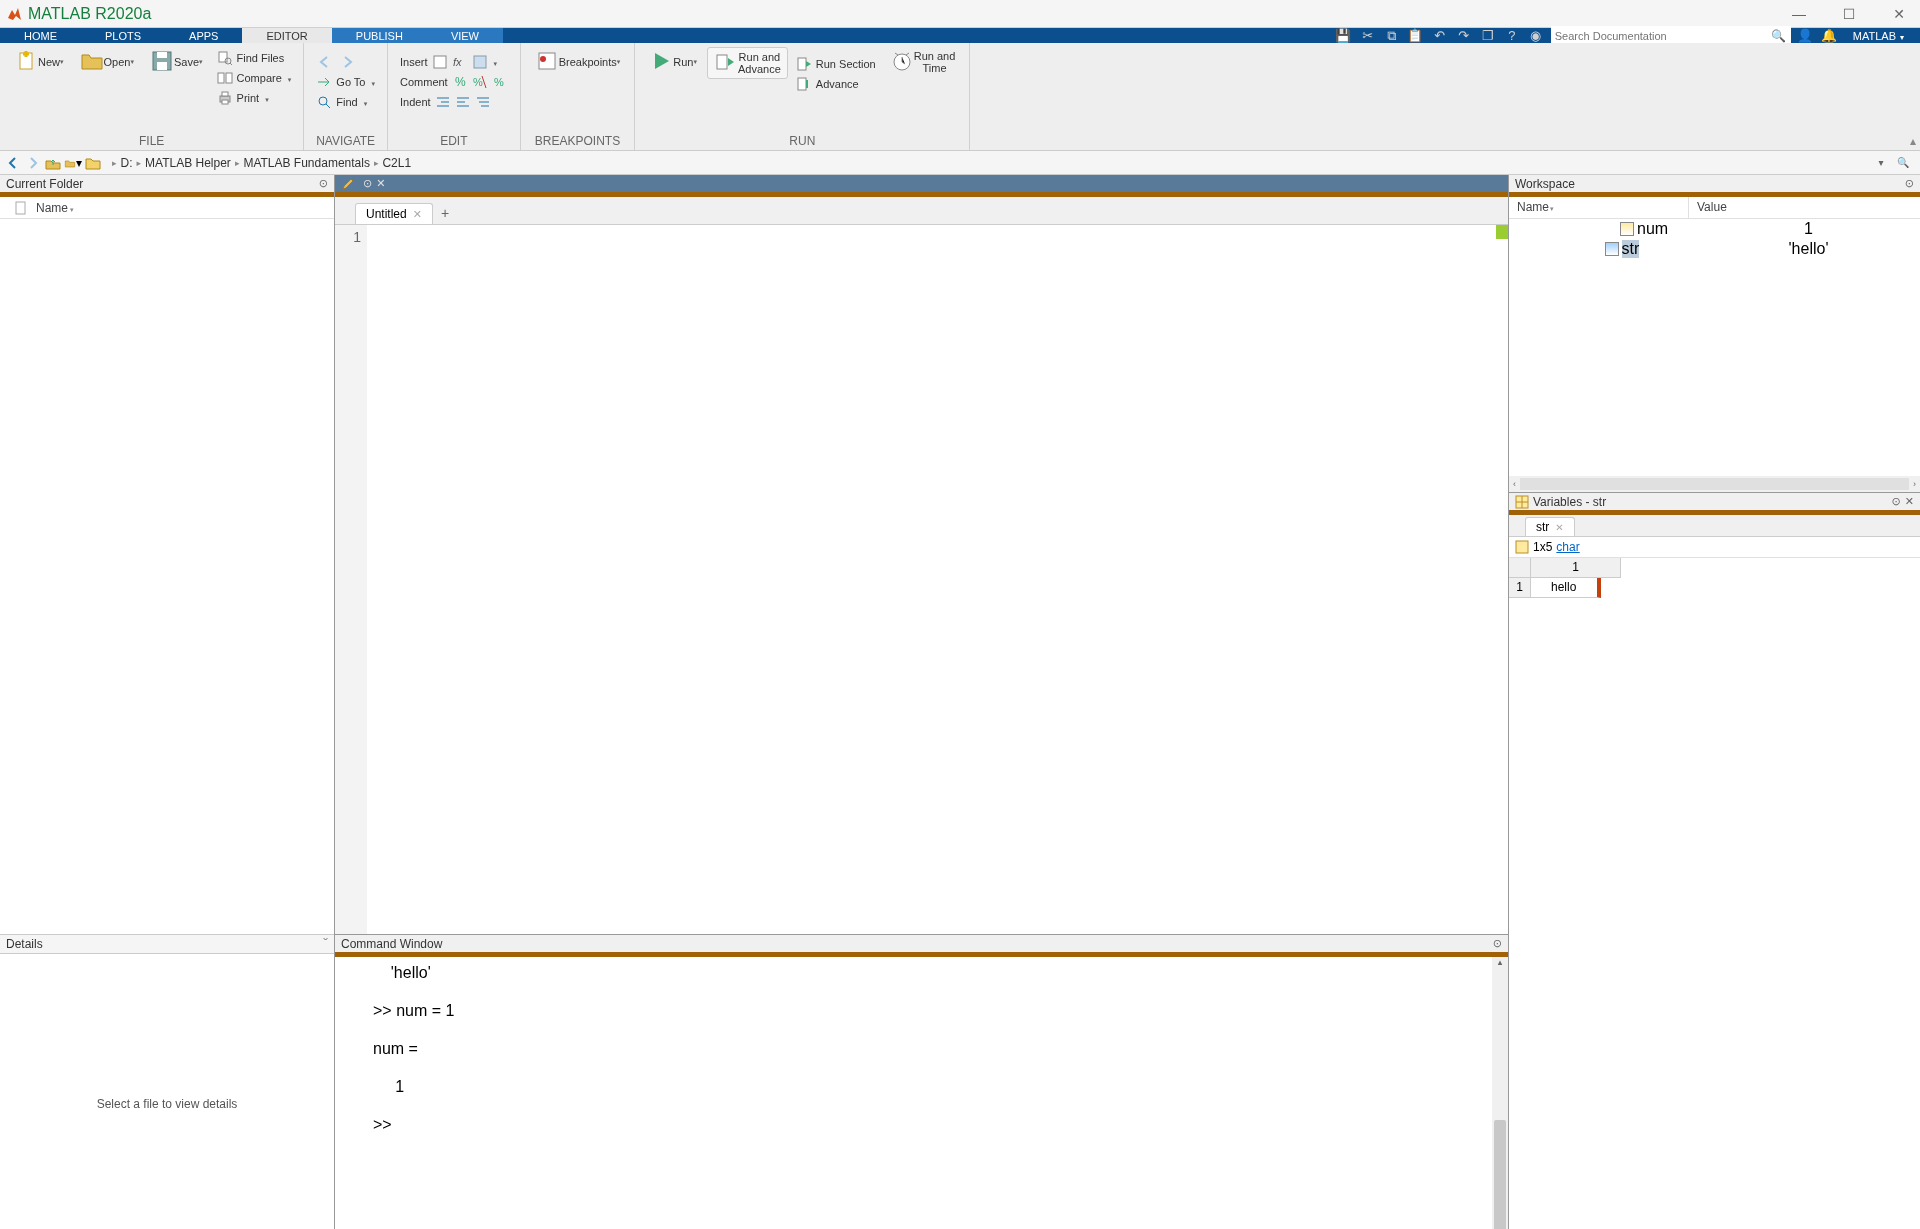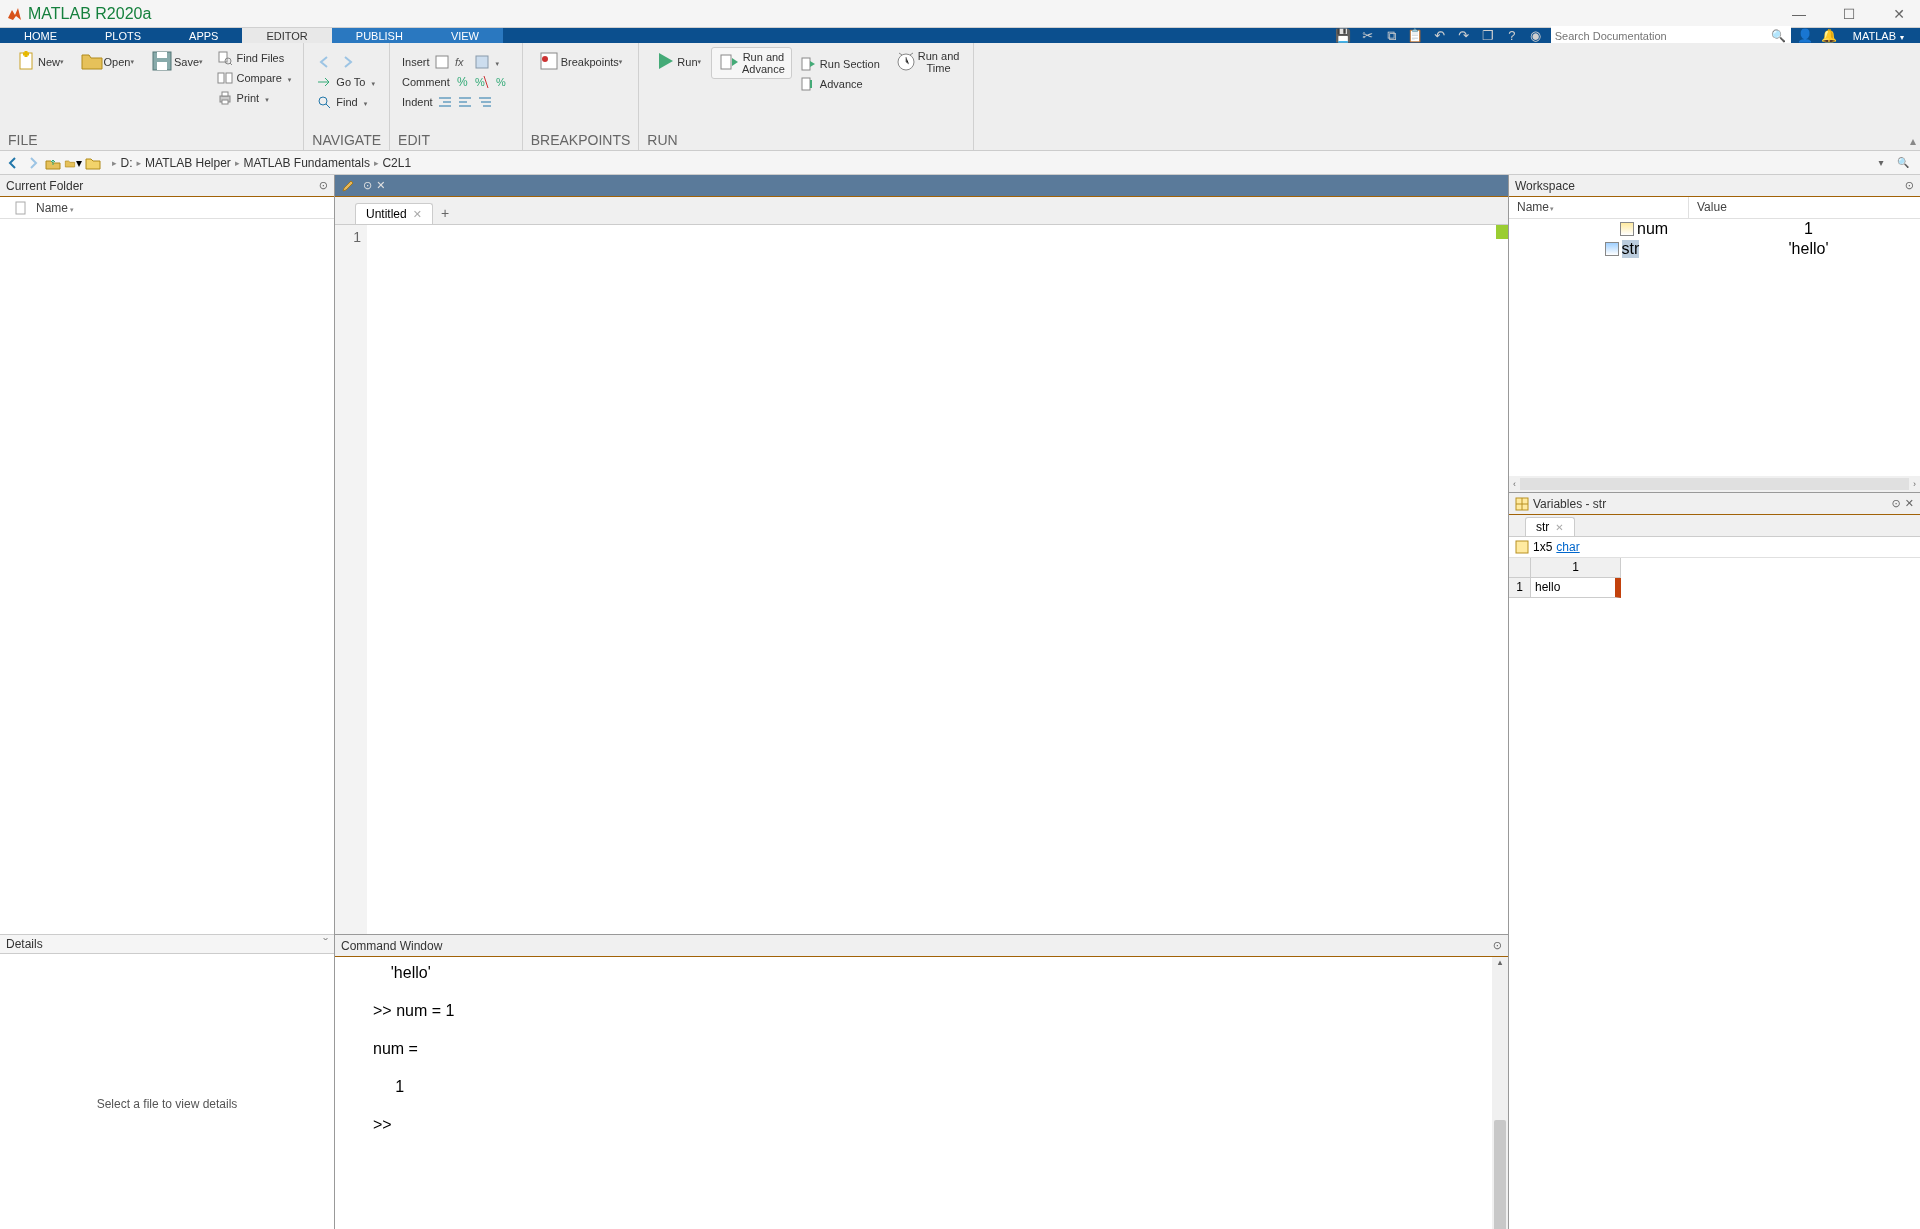--- a/index.html
+++ b/index.html
@@ -24,21 +24,21 @@
 .tabstrip .search input { border: none; outline: none; flex: 1; font-size: 11px; color: #999; }
 .tabstrip .search .mag { color: #2a78c0; font-size: 12px; }
 .tabstrip .login { color: #fff; font-size: 11px; padding: 0 8px; cursor: pointer; }
 .tabstrip .login::after { content: "▾"; margin-left: 4px; font-size: 8px; }
 .tabstrip .bell { color: #f0c020; font-size: 13px; }
 
 
 .toolstrip { height: 108px; background: #eeeeee; border-bottom: 1px solid #ccc; display: flex; position: relative; }
 .toolstrip .group { border-right: 1px solid #d0d0d0; padding: 4px 8px 2px; display: flex; flex-direction: column; }
 .toolstrip .group-body { flex: 1; display: flex; align-items: flex-start; gap: 4px; }
-.toolstrip .group-label { text-align: left; font-size: 14px; color: #666; padding-top: 2px; }
+.toolstrip .group-label { text-align: center; font-size: 12px; color: #666; padding-top: 2px; }
 .toolstrip .big-btn { display: flex; flex-direction: row; align-items: center; padding: 2px 6px; font-size: 11px; color: #333; cursor: pointer; min-width: 40px; }
 .toolstrip .big-btn .icon { width: 24px; height: 24px; margin-bottom: 2px; }
 .toolstrip .big-btn .arrow::after { content: "▾"; font-size: 7px; color: #666; display: block; }
 .toolstrip .small-btns { display: flex; flex-direction: column; gap: 2px; padding-top: 2px; }
 .toolstrip .small-btn { display: flex; align-items: center; gap: 4px; font-size: 11px; color: #333; padding: 1px 4px; cursor: pointer; white-space: nowrap; }
 .toolstrip .small-btn .icon { width: 16px; height: 16px; }
 .toolstrip .small-btn .arrow::after { content: "▾"; font-size: 7px; color: #666; margin-left: 2px; }
 .toolstrip .minimize { position: absolute; right: 4px; bottom: 2px; color: #888; font-size: 12px; cursor: pointer; }
 
 
@@ -48,21 +48,21 @@
 .addressbar .crumb-sep { color: #888; font-size: 9px; }
 .addressbar .right-ctrl { color: #666; font-size: 10px; padding: 0 6px; cursor: pointer; }
 
 
 .main { display: flex; height: 1079px; }
 .left-col { width: 335px; border-right: 1px solid #999; display: flex; flex-direction: column; }
 .mid-col { flex: 1; display: flex; flex-direction: column; }
 .right-col { width: 412px; border-left: 1px solid #999; display: flex; flex-direction: column; }
 
 
-.panel-header { height: 22px; background: #f0f0f0; border-bottom: 1px solid #a16207; display: flex; align-items: center; padding: 0 6px; font-size: 12px; color: #333; }
+.panel-header { height: 22px; background: #f0f0f0; border-bottom: 5px solid #a16207; display: flex; align-items: center; padding: 0 6px; font-size: 12px; color: #333; }
 .panel-header.active { background: #5a7a9a; color: #fff; }
 .panel-header .title { flex: 1; }
 .panel-header .ctrl { font-size: 11px; color: #666; cursor: pointer; margin-left: 4px; }
 .panel-header.active .ctrl { color: #e0e0e0; }
 .panel-header .pencil { width: 14px; height: 14px; margin-right: 4px; }
 
 
 .current-folder { flex: 1; background: #fff; display: flex; flex-direction: column; }
 .cf-header-row { height: 22px; border-bottom: 1px solid #e0e0e0; display: flex; align-items: center; padding: 0 10px 0 36px; font-size: 12px; color: #444; }
 .cf-header-row .sort::after { content: "▾"; font-size: 7px; color: #888; margin-left: 2px; }
@@ -112,21 +112,21 @@
 .var-tab { background: #fff; border: 1px solid #ccc; border-bottom: none; padding: 2px 10px; font-size: 12px; display: flex; align-items: center; gap: 6px; border-radius: 3px 3px 0 0; }
 .var-tab .close { color: #aaa; font-size: 10px; }
 .var-type { padding: 3px 6px; font-size: 12px; border-bottom: 1px solid #e0e0e0; display: flex; align-items: center; gap: 4px; }
 .var-type a { color: #0066cc; text-decoration: underline; }
 .var-grid { }
 .var-grid-hdr { display: flex; }
 .var-grid-hdr .corner { width: 22px; height: 20px; background: #f0f0f0; border-right: 1px solid #ccc; border-bottom: 1px solid #ccc; }
 .var-grid-hdr .colh { width: 90px; height: 20px; background: #f0f0f0; border-right: 1px solid #ccc; border-bottom: 1px solid #ccc; text-align: center; font-size: 12px; padding-top: 2px; }
 .var-grid-row { display: flex; }
 .var-grid-row .rowh { width: 22px; height: 20px; background: #f0f0f0; border-right: 1px solid #ccc; border-bottom: 1px solid #ccc; text-align: center; font-size: 12px; padding-top: 2px; }
-.var-grid-row .cell { width: 90px; height: 20px; border-right: 6px solid #c2410c; border-bottom: 1px solid #ccc; font-size: 12px; padding: 2px 4px; }
+.var-grid-row .cell { width: 70px; height: 20px; border-right: 4px solid #c2410c; border-bottom: 1px solid #ccc; font-size: 12px; padding: 2px 20px; }
 
 
 svg { display: block; }
 </style>
 </head>
 <body>
 
 <div class="titlebar">
   <svg class="logo" viewBox="0 0 16 16">
       <path d="M2 12 L6 4 L9 9 L12 2 L15 14 L10 10 L7 14 Z" fill="#d85218"></path>

